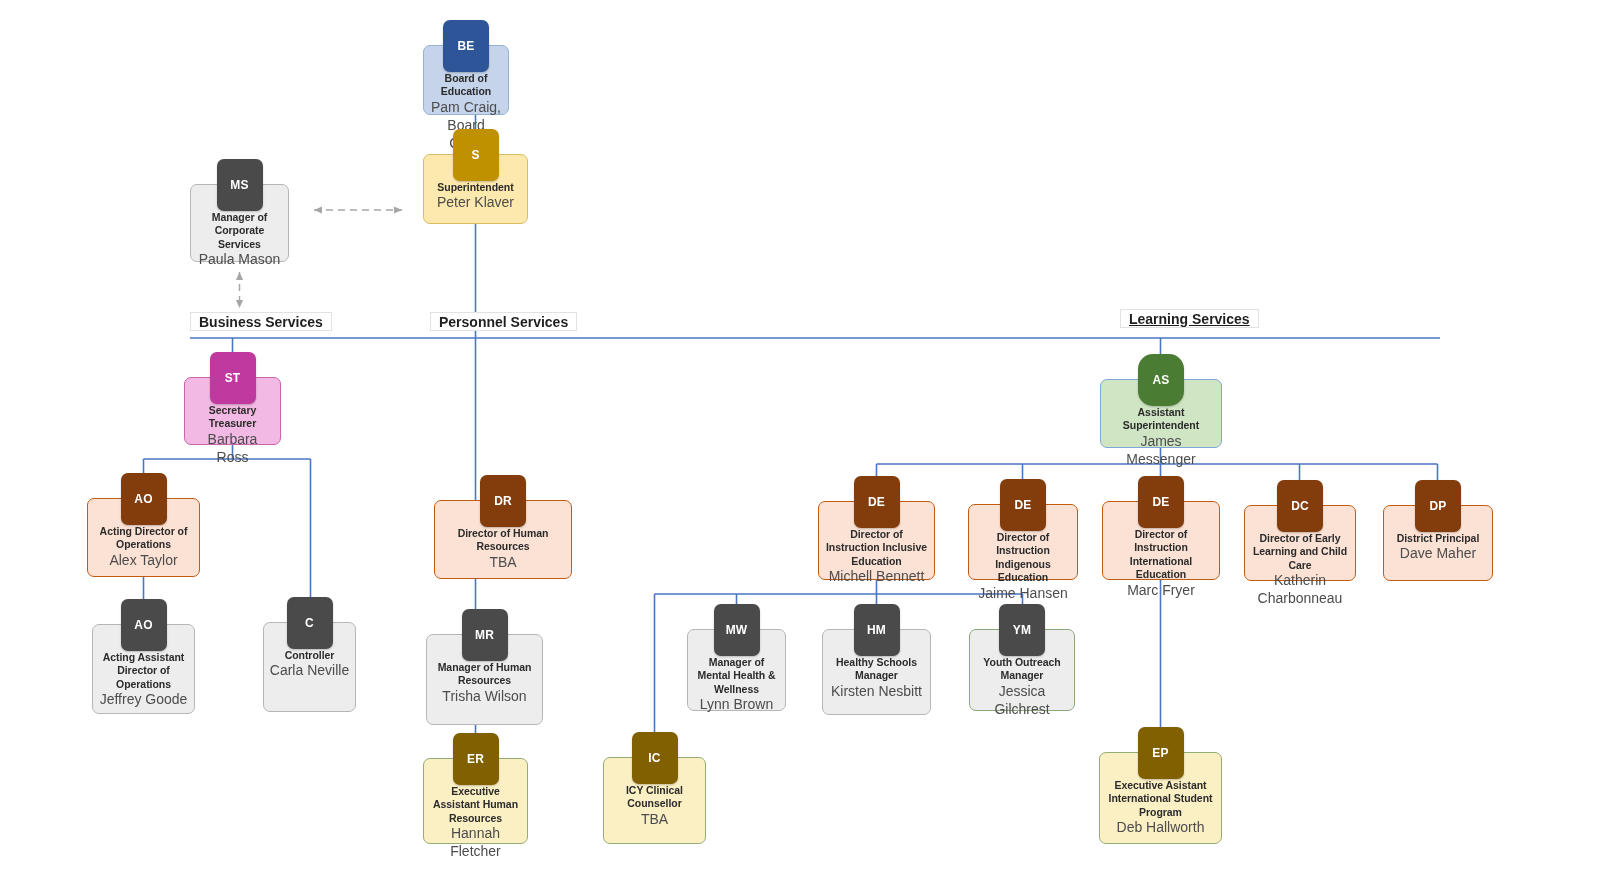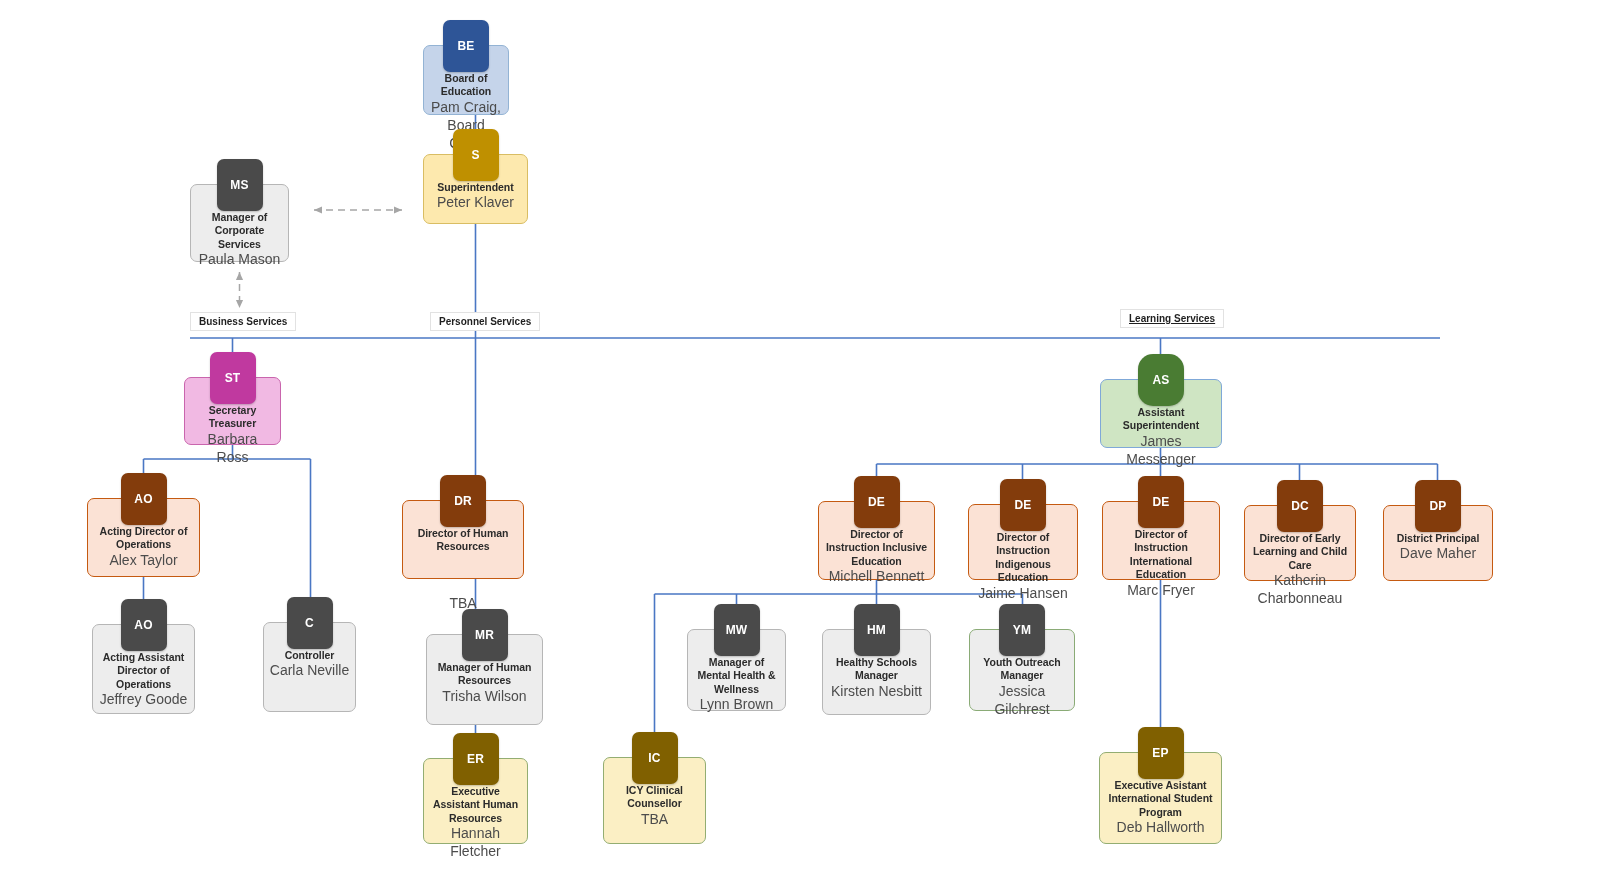--- a/index.html
+++ b/index.html
@@ -99,21 +99,21 @@
 
   .pal-cream  { background:#fbefc4; border-color:#93ad72; }
   .pal-cream  > .badge { background:#806000; }
 
   
   .branch-label {
     position: absolute;
     box-sizing: border-box;
     background: #ffffff;
     border: 1px solid #e2e2e2;
-    font-size: 10px;
+    font-size: 14px;
     font-weight: bold;
     color: #1f1f1f;
     display: flex;
     align-items: center;
     justify-content: center;
     padding: 0 8px;
     height: 19px;
     white-space: nowrap;
     text-align: center;
   }
@@ -220,21 +220,21 @@
     <div class="title">Acting Assistant Director of Operations</div>
     <div class="person">Jeffrey Goode</div>
   </div>
 
   <div class="node pal-gray" style="left:263px; top:622px; width:93px; height:90px;">
     <div class="badge">C</div>
     <div class="title">Controller</div>
     <div class="person">Carla Neville</div>
   </div>
 
-  <div class="node pal-peach" style="left:402px; top:500px; width:122px; height:79px;gap:41px;">
+  <div class="node pal-peach" style="left:434px; top:500px; width:138px; height:79px;">
     <div class="badge">DR</div>
     <div class="title">Director of Human Resources</div>
     <div class="person">TBA</div>
   </div>
 
   <div class="node pal-gray" style="left:426px; top:634px; width:117px; height:91px;">
     <div class="badge">MR</div>
     <div class="title">Manager of Human Resources</div>
     <div class="person">Trisha Wilson</div>
   </div>

